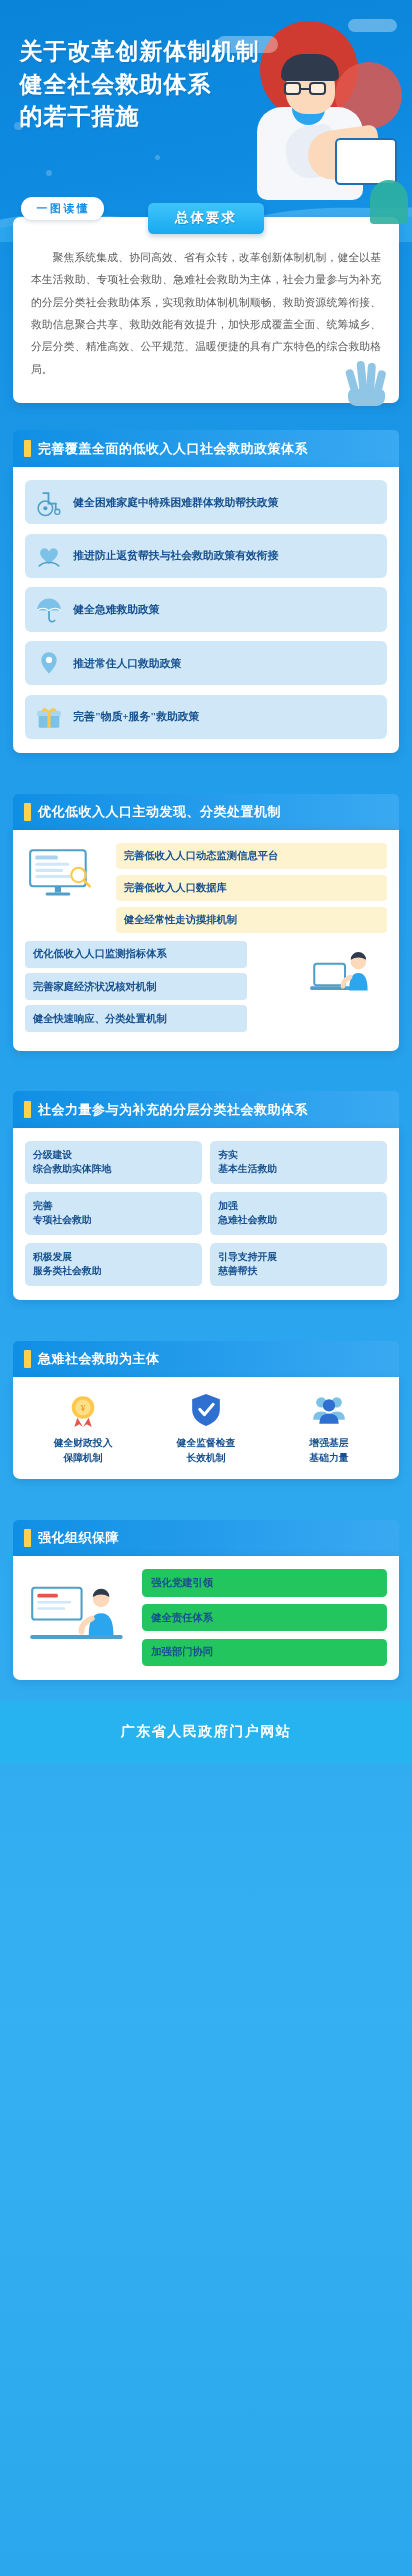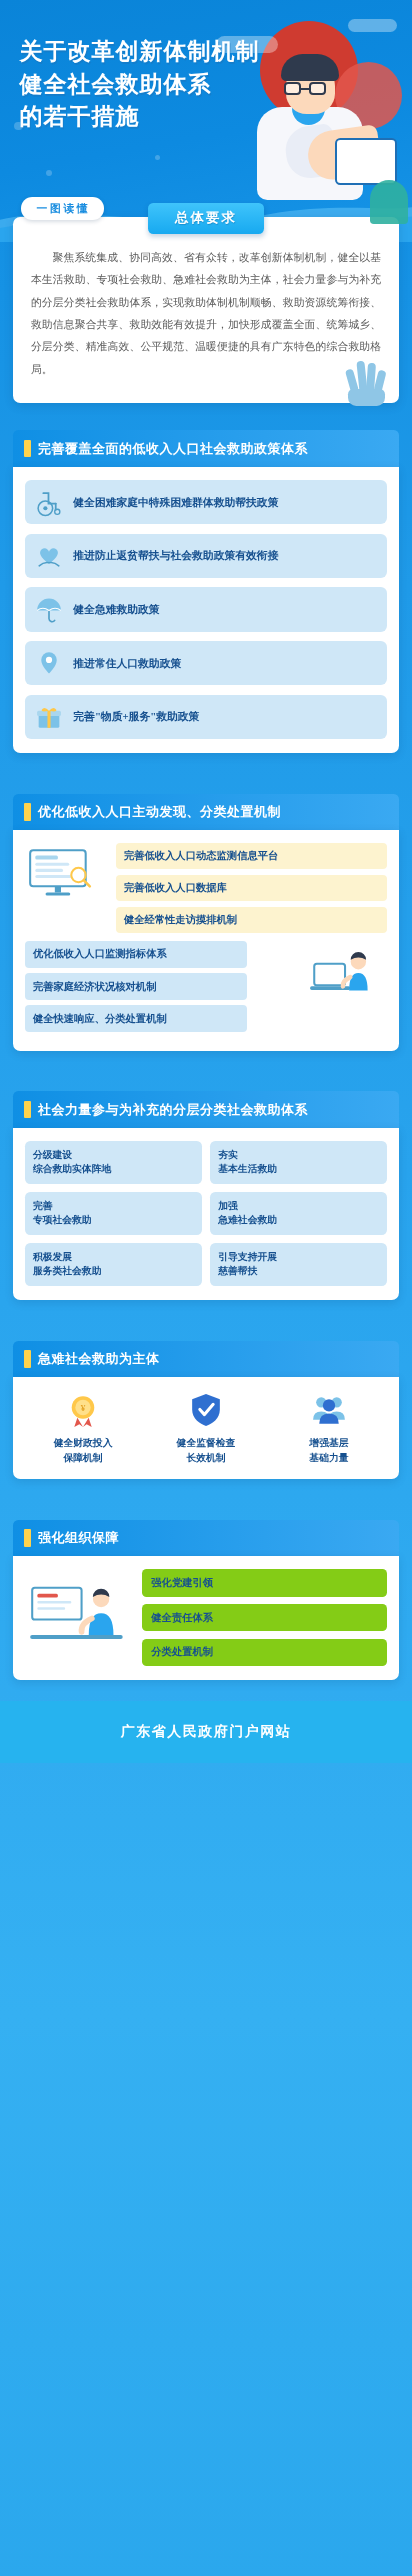--- a/index.html
+++ b/index.html
@@ -145,21 +145,21 @@
   .s4-cols { display:flex; gap:6.2px; text-align:center; }
   .s4-col { flex:1; }
   .s4-ic { width:40px; height:40px; margin:0 auto 6.2px; }
   .s4-ic svg { width:40px; height:40px; display:block; }
   .s4-lbl { color:#16508f; font-size:9.8px; font-weight:bold; line-height:1.45; }
 
   
   .s5-body { display:flex; align-items:center; gap:9.3px; }
   .s5-illo { width:108px; min-width:108px; height:88px; position:relative; }
   .s5-rows { flex:1; }
-  .row-b5 { background:#84cc16; border-radius:4.6px; padding:6.7px 9.3px; margin-bottom:7.2px;
+  .row-b5 { background:#22c55e; border-radius:4.6px; padding:6.7px 9.3px; margin-bottom:7.2px;
             color:#16508f; font-size:10.3px; font-weight:bold; }
   .row-b5:last-child { margin-bottom:0; }
 
   
   .footer { height:62px; background:#26b3ef; display:flex; align-items:center;
             justify-content:center; margin-top:20.6px; }
   .footer-txt { color:#ffffff; font-size:14px; font-weight:bold; letter-spacing:1.5px; }
 </style>
 </head>
 <body>
@@ -419,21 +419,21 @@
             <circle cx="148" cy="48" r="16" fill="#fcd9bb"></circle>
             <path d="M132 44 a16 16 0 0 1 32 0 q-16 -9 -32 0z" fill="#2f3a4d"></path>
             <path d="M124 118 q0 -42 24 -42 q24 0 24 42z" fill="#2aa5ee"></path>
             <path d="M130 86 q-22 10 -20 26" stroke="#fcd9bb" stroke-width="11" fill="none" stroke-linecap="round"></path>
             <rect x="10" y="118" width="180" height="8" rx="4" fill="#4f9fc8"></rect>
           </svg>
         </div>
         <div class="s5-rows">
           <div class="row-b5">强化党建引领</div>
           <div class="row-b5">健全责任体系</div>
-          <div class="row-b5">分类处置机制</div>
+          <div class="row-b5">加强部门协同</div>
         </div>
       </div>
     </div>
   </div>
 
   <div class="footer">
     <span class="footer-txt">广东省人民政府门户网站</span>
   </div>
 
 </div>

